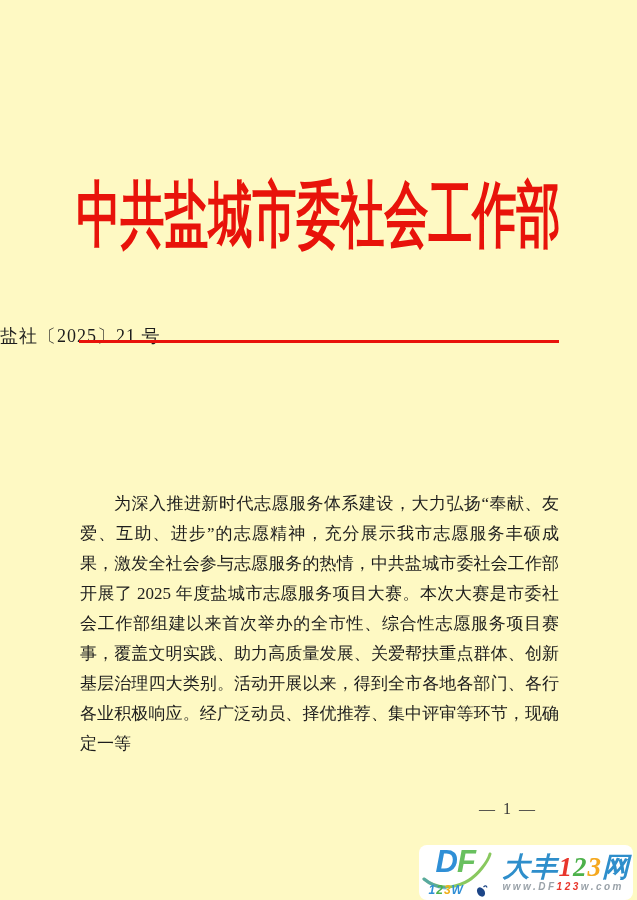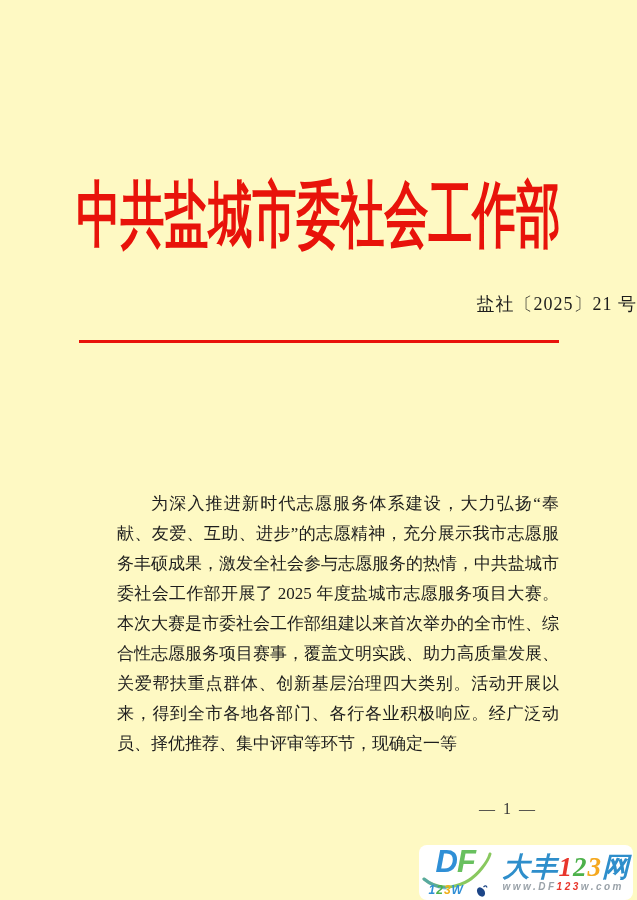--- a/index.html
+++ b/index.html
@@ -16,22 +16,22 @@
     position:absolute; top:181px; left:0; right:0;
     text-align:center;
     font-size:44px; line-height:1; font-weight:bold;
     color:#e8130a;
     transform:scaleY(1.62);
     transform-origin:center top;
     white-space:nowrap;
   }
   
   .doc-number {
-    position:absolute; top:292px; left:0; right:0;
-    text-align:right;
+    position:absolute; top:324px; left:0; right:0;
+    text-align:left;
     font-size:18px; color:#1d1d1d;
     letter-spacing:1px;
   }
   
   .red-rule {
     position:absolute; top:340px; left:79px;
     width:480px; height:3px;
     background:#e8130a;
   }
   
@@ -42,21 +42,21 @@
     color:#0f0f0f;
     letter-spacing:0.5px;
   }
   
   .body-block {
     position:absolute; top:489px; left:80px; width:479px;
     font-size:17px; line-height:30px;
     color:#1d1d1d;
     text-align:justify;
   }
-  .body-block p.indent { text-indent:2em;margin-left:37px; }
+  .body-block p.indent { text-indent:2em; }
   
   .page-number {
     position:absolute; top:800px; right:100px;
     font-size:16px; color:#3a3a3a;
     letter-spacing:2px;
     white-space:nowrap;
   }
   
   .watermark {
     position:absolute; top:845px; right:4px;

